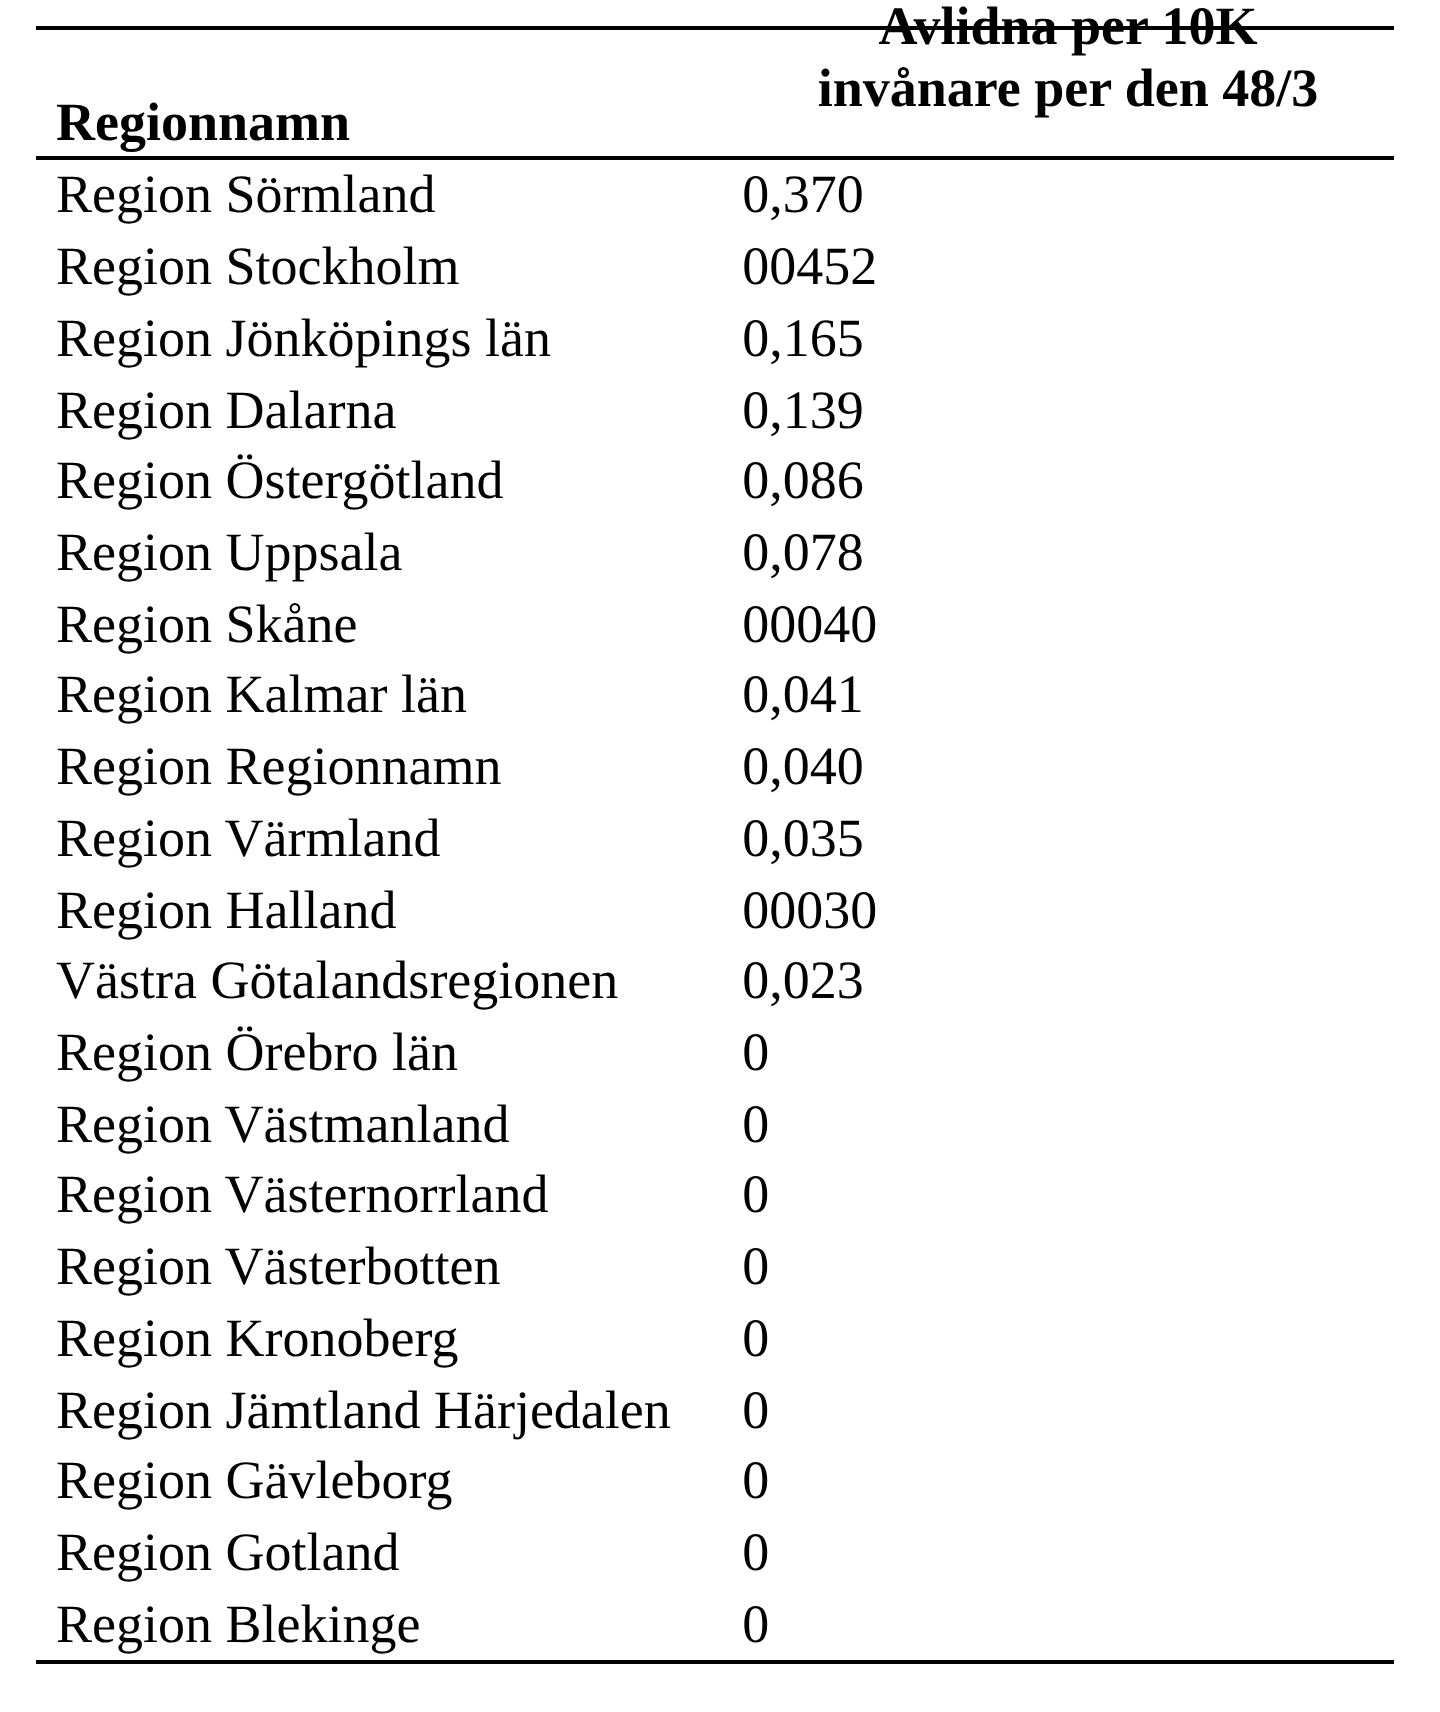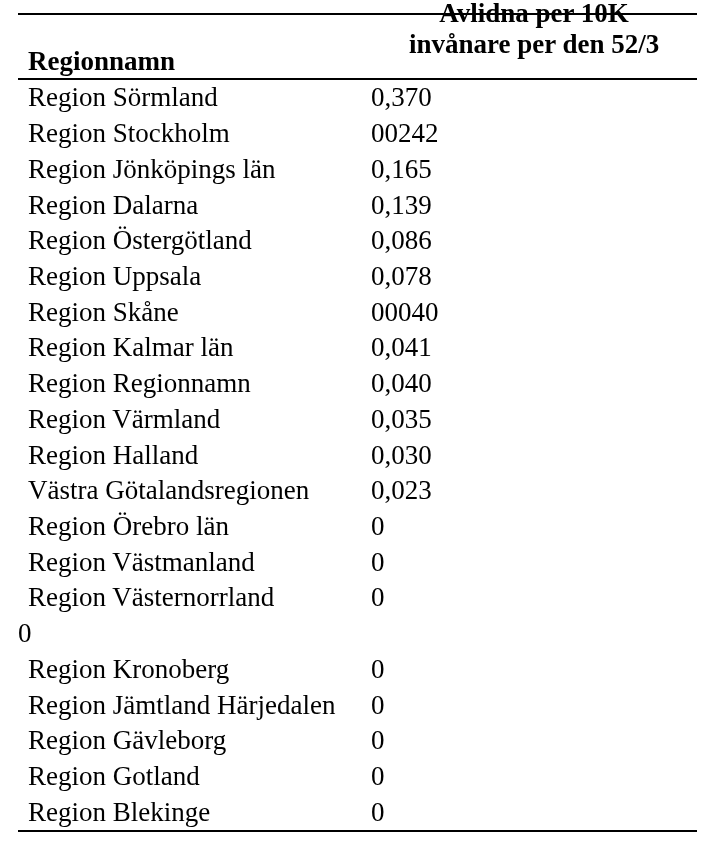--- a/index.html
+++ b/index.html
@@ -75,32 +75,32 @@
 </style>
 </head>
 <body>
 
 <div class="page">
   <div class="regions-table">
     <div class="thead">
       <div class="th th-name">Regionnamn</div>
       <div class="th th-value">
         <span>Avlidna per 10K</span><br>
-        <span>invånare per den 52/3</span>
+        <span>invånare per den 48/3</span>
       </div>
     </div>
     <div class="tbody" id="tbody">
   <div class="tr">
     <div class="td td-name">Region Sörmland</div>
     <div class="td td-value">0,370</div>
   </div>
 
   <div class="tr">
     <div class="td td-name">Region Stockholm</div>
-    <div class="td td-value">00242</div>
+    <div class="td td-value">00452</div>
   </div>
 
   <div class="tr">
     <div class="td td-name">Region Jönköpings län</div>
     <div class="td td-value">0,165</div>
   </div>
 
   <div class="tr">
     <div class="td td-name">Region Dalarna</div>
     <div class="td td-value">0,139</div>
@@ -131,21 +131,21 @@
     <div class="td td-value">0,040</div>
   </div>
 
   <div class="tr">
     <div class="td td-name">Region Värmland</div>
     <div class="td td-value">0,035</div>
   </div>
 
   <div class="tr">
     <div class="td td-name">Region Halland</div>
-    <div class="td td-value">0,030</div>
+    <div class="td td-value">00030</div>
   </div>
 
   <div class="tr">
     <div class="td td-name">Västra Götalandsregionen</div>
     <div class="td td-value">0,023</div>
   </div>
 
   <div class="tr">
     <div class="td td-name">Region Örebro län</div>
     <div class="td td-value">0</div>
@@ -155,20 +155,21 @@
     <div class="td td-name">Region Västmanland</div>
     <div class="td td-value">0</div>
   </div>
 
   <div class="tr">
     <div class="td td-name">Region Västernorrland</div>
     <div class="td td-value">0</div>
   </div>
 
   <div class="tr">
+    <div class="td td-name">Region Västerbotten</div>
     <div class="td td-value">0</div>
   </div>
 
   <div class="tr">
     <div class="td td-name">Region Kronoberg</div>
     <div class="td td-value">0</div>
   </div>
 
   <div class="tr">
     <div class="td td-name">Region Jämtland Härjedalen</div>

